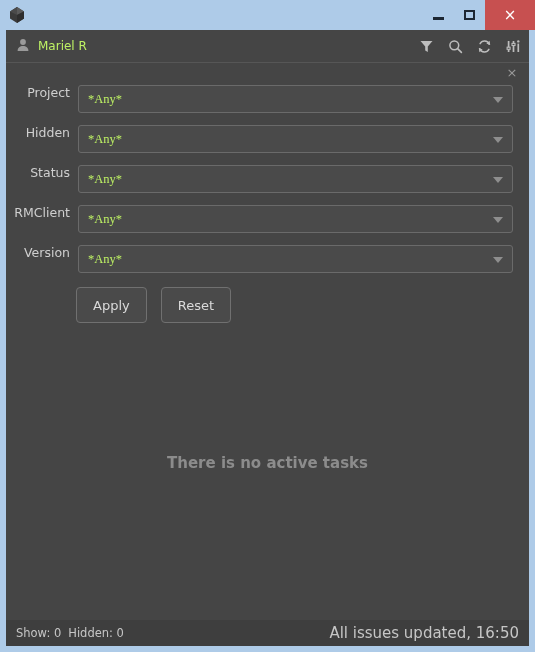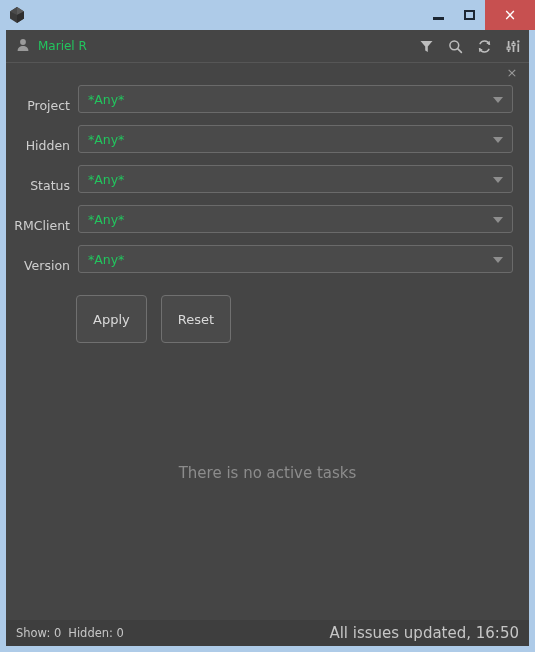--- a/index.html
+++ b/index.html
@@ -110,21 +110,21 @@
     padding: 0 8px 0 10px;
   }
   .user-block {
     display: flex;
     align-items: center;
     gap: 8px;
   }
   .user-icon { display: block; }
   .user-name {
     font-size: 12px;
-    color: #22c55e;
+    color: #bef264;
   }
   .toolbar-actions {
     margin-left: auto;
     display: flex;
     align-items: center;
     gap: 13px;
   }
   .tb-icon {
     display: flex;
     align-items: center;
@@ -150,21 +150,21 @@
     justify-content: center;
     color: #9a9a9a;
     font-size: 13px;
     line-height: 1;
   }
   .field-rows {
     padding-top: 22px;
   }
   .field-row {
     display: flex;
-    align-items: flex-end;
+    align-items: flex-start;
     height: 28px;
     margin-bottom: 12px;
   }
   .field-label {
     width: 56px;
     margin-left: 8px;
     text-align: right;
     font-size: 12.5px;
     color: #cfcfcf;
     padding-right: 8px;
@@ -177,69 +177,70 @@
     height: 28px;
     background: #4a4a4a;
     border: 1px solid #6a6a6a;
     border-radius: 3px;
     box-sizing: border-box;
     display: flex;
     align-items: center;
   }
   .combo-value {
     font-size: 12.5px;
-    color: #22c55e;
+    color: #bef264;
     padding-left: 9px;
+    font-family: Liberation Serif, serif;
   }
   .combo-arrow {
     position: absolute;
     right: 9px;
     top: 50%;
     margin-top: -2px;
     width: 0;
     height: 0;
     border-left: 5px solid transparent;
     border-right: 5px solid transparent;
     border-top: 6px solid #8e8e8e;
   }
   .btn-row {
     display: flex;
     gap: 14px;
     margin: 14px 0 0 70px;
   }
   .btn {
     min-width: 65px;
-    height: 48px;
+    height: 36px;
     padding: 0 16px;
     background: #4a4a4a;
     border: 1px solid #707070;
     border-radius: 4px;
     color: #dadada;
     font-size: 13px;
     font-family: "DejaVu Sans", sans-serif;
     display: flex;
     align-items: center;
     justify-content: center;
     box-sizing: border-box;
-    margin-top: 8px;
   }
 
   
   .task-area {
     flex: 1 1 auto;
     position: relative;
     background: #454545;
     display: flex;
     align-items: center;
     justify-content: center;
   }
   .empty-msg {
     font-size: 15px;
     color: #8c8c8c;
     margin-top: -30px;
+    font-weight: bold;
   }
 
   
   .statusbar {
     flex: 0 0 26px;
     height: 26px;
     background: #3e3e3e;
     display: flex;
     align-items: center;
     padding: 0 10px;

